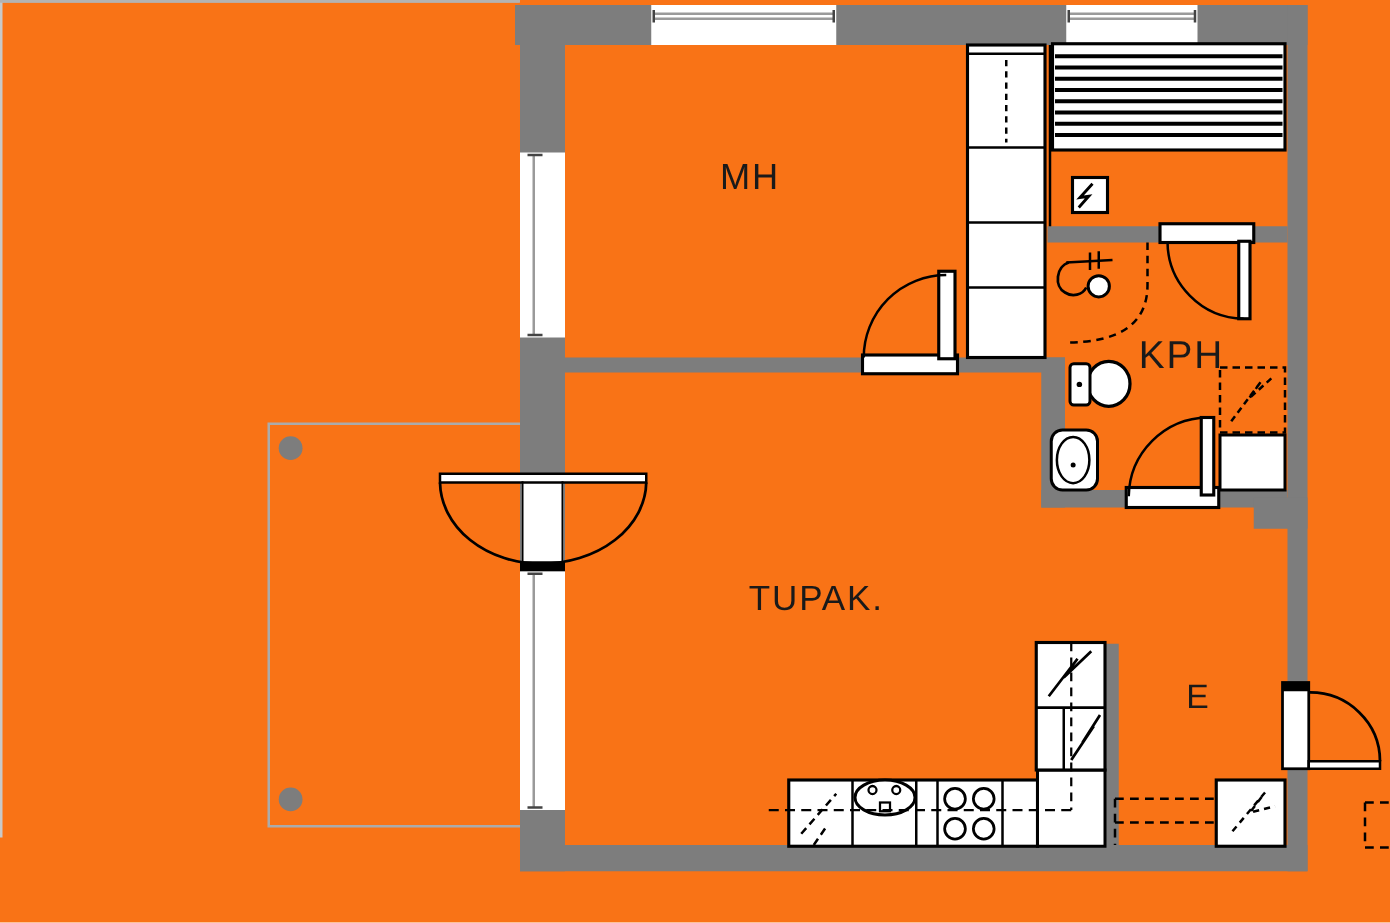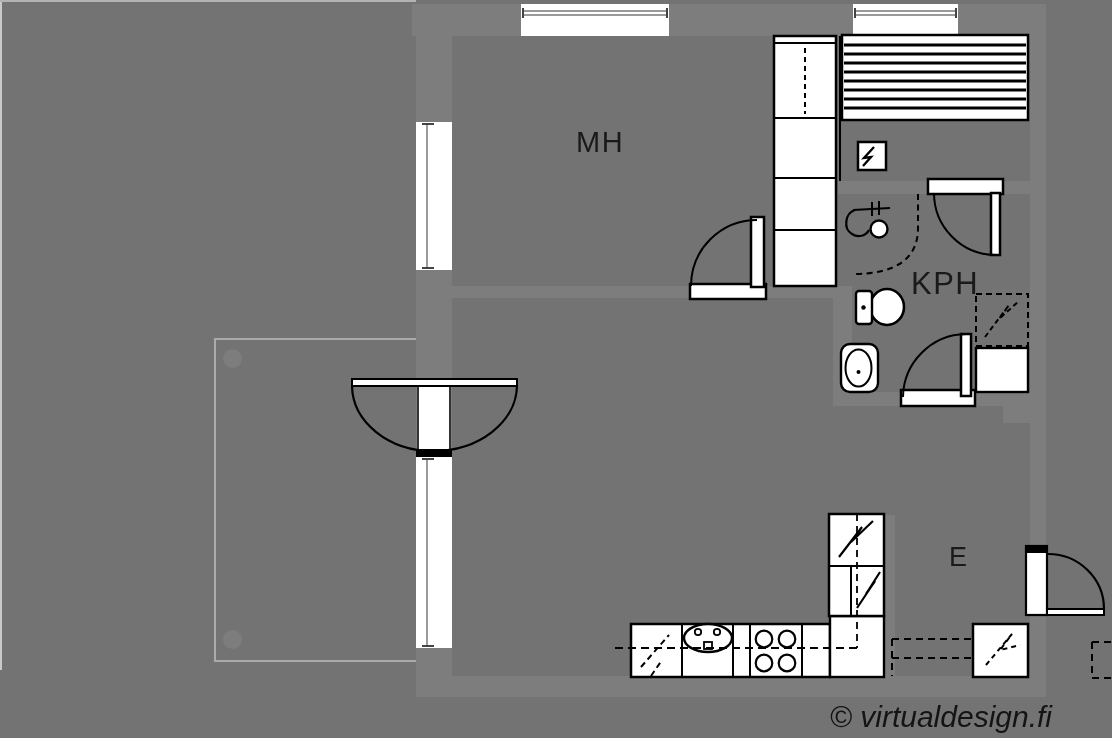--- a/index.html
+++ b/index.html
@@ -1,16 +1,16 @@
 <!DOCTYPE html>
 <html><head>
 <meta charset="utf-8">
 <style>
   html,body{margin:0;padding:0;background:#fff;}
-  #canvas{position:relative;width:1112px;height:738px;background:#737373;overflow:hidden;
+  #canvas{position:relative;width:1112px;height:738px;background:#f97316;overflow:hidden;
           font-family:"Liberation Sans", sans-serif;}
   .wall{position:absolute;background:#7d7d7d;}
   .thinline{position:absolute;background:#b3b3b3;}
   .window{position:absolute;background:#ffffff;}
   .winline-h{position:absolute;background:#9a9a9a;height:2px;}
   .winline-v{position:absolute;background:#9a9a9a;width:2px;}
   .wincap-v{position:absolute;background:#444;width:2px;}
   .wincap-h{position:absolute;background:#444;height:2px;}
   .post{position:absolute;width:19px;height:19px;border-radius:50%;background:#7d7d7d;}
   .balcony{position:absolute;border:2px solid #ababab;background:transparent;}
@@ -208,17 +208,17 @@
 
     <g stroke="#000" fill="none" stroke-dasharray="7 5">
       <line x1="1092" y1="642" x2="1092" y2="678" stroke-width="2"></line>
       <line x1="1092" y1="642" x2="1112" y2="642" stroke-width="2"></line>
       <line x1="1092" y1="678" x2="1112" y2="678" stroke-width="2"></line>
     </g>
   </svg>
 
   <div class="roomlabel" style="left:576px;top:126px;font-size:29px;">MH</div>
   <div class="roomlabel" style="left:911px;top:266px;font-size:31px;">KPH</div>
+  <div class="roomlabel" style="left:599px;top:463px;font-size:28px;">TUPAK.</div>
   <div class="roomlabel" style="left:949px;top:542px;font-size:27px;">E</div>
 
-  <div class="watermark" style="left:790px;top:700px;width:262px;font-size:30px;">© virtualdesign.fi</div>
 
 </div>
 
 </body></html>

